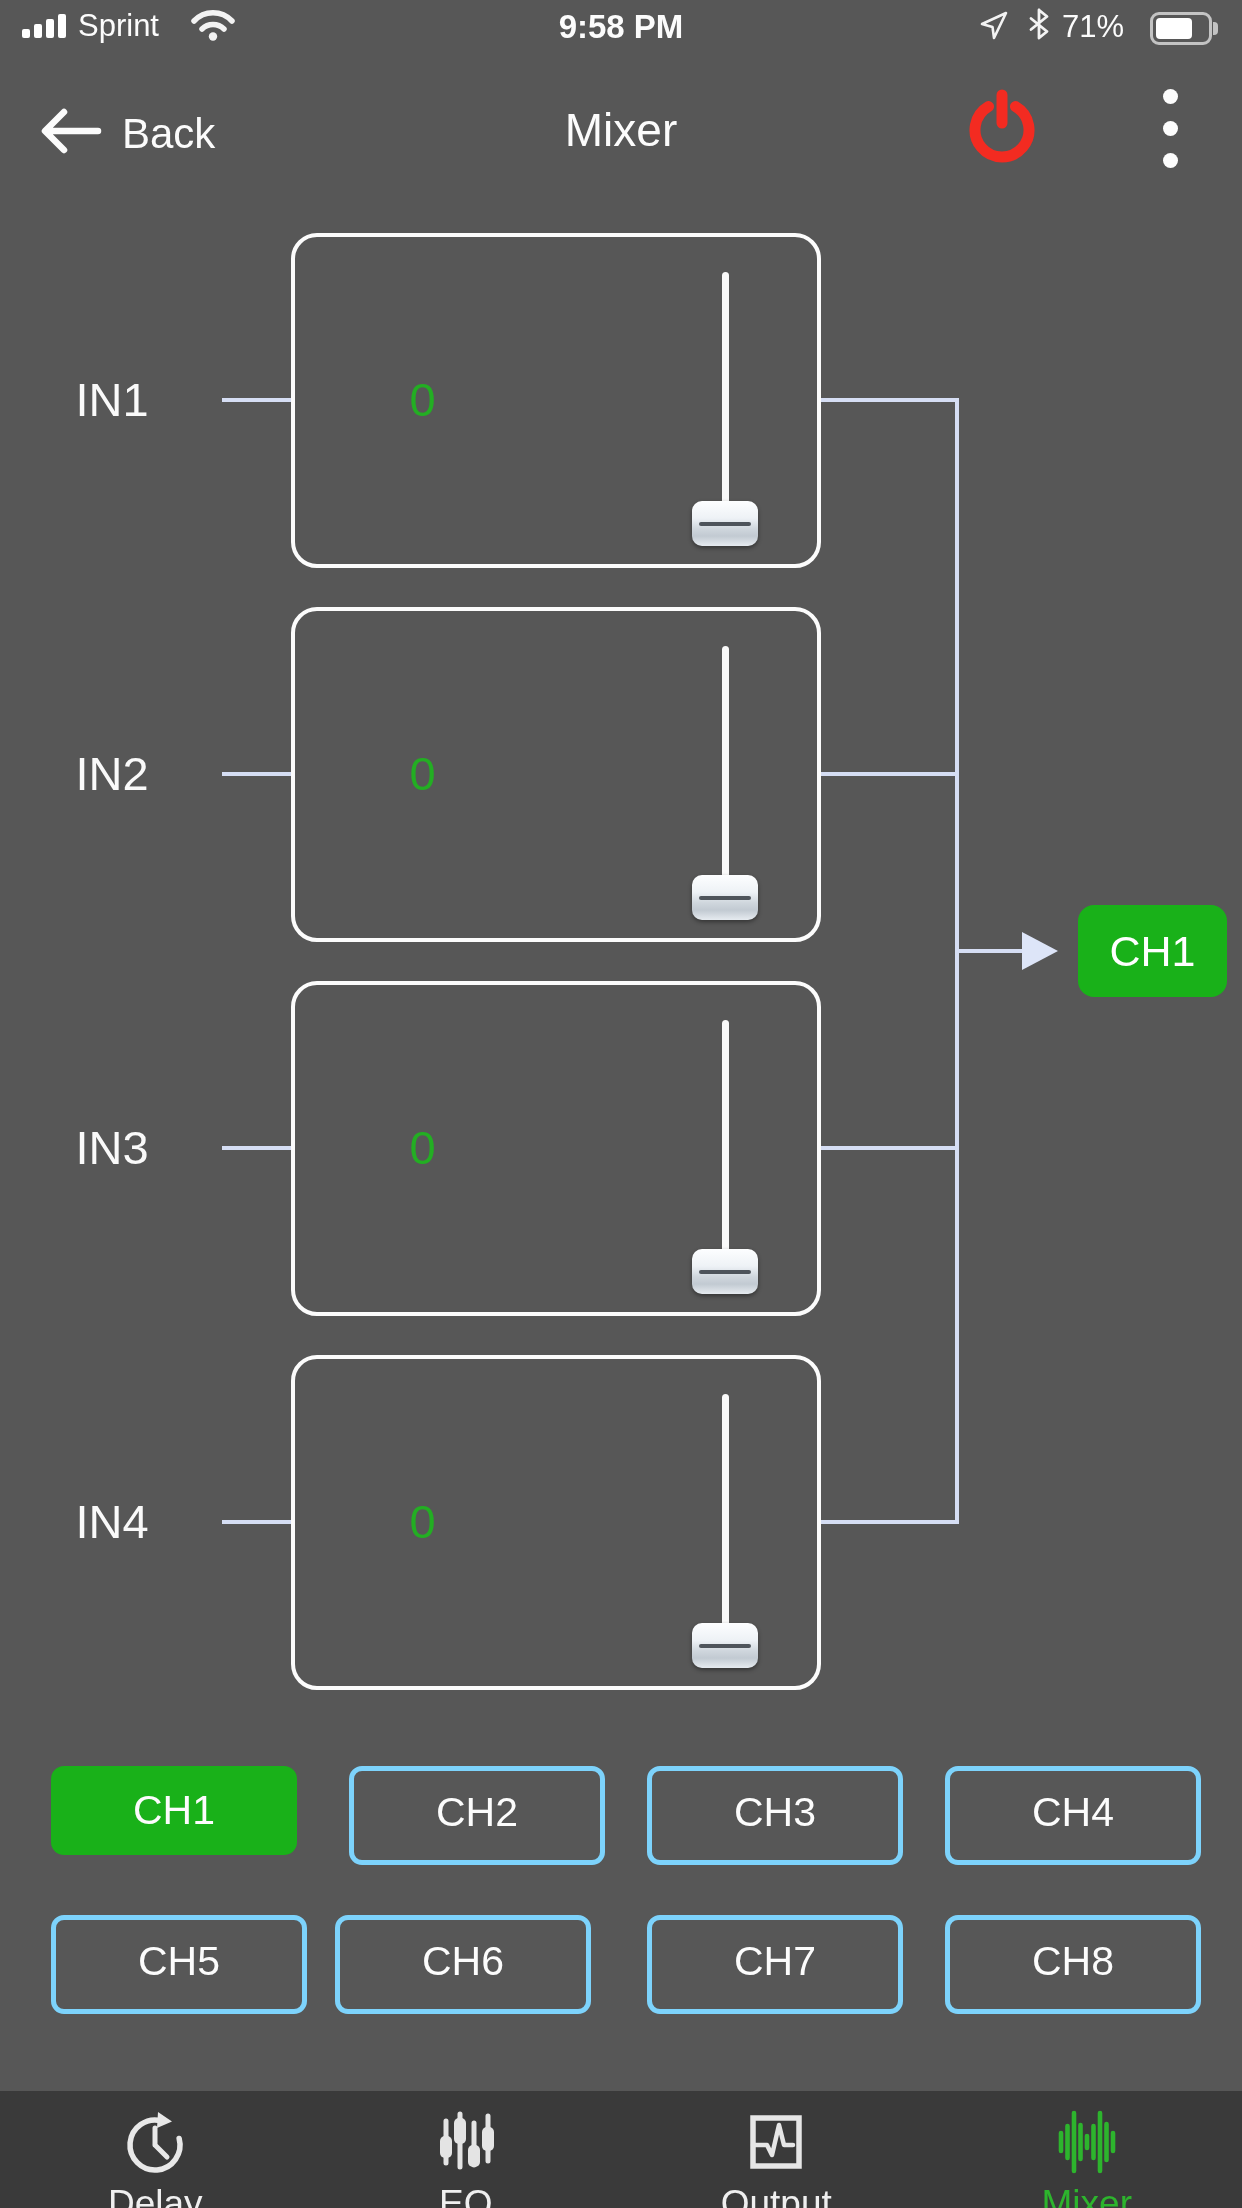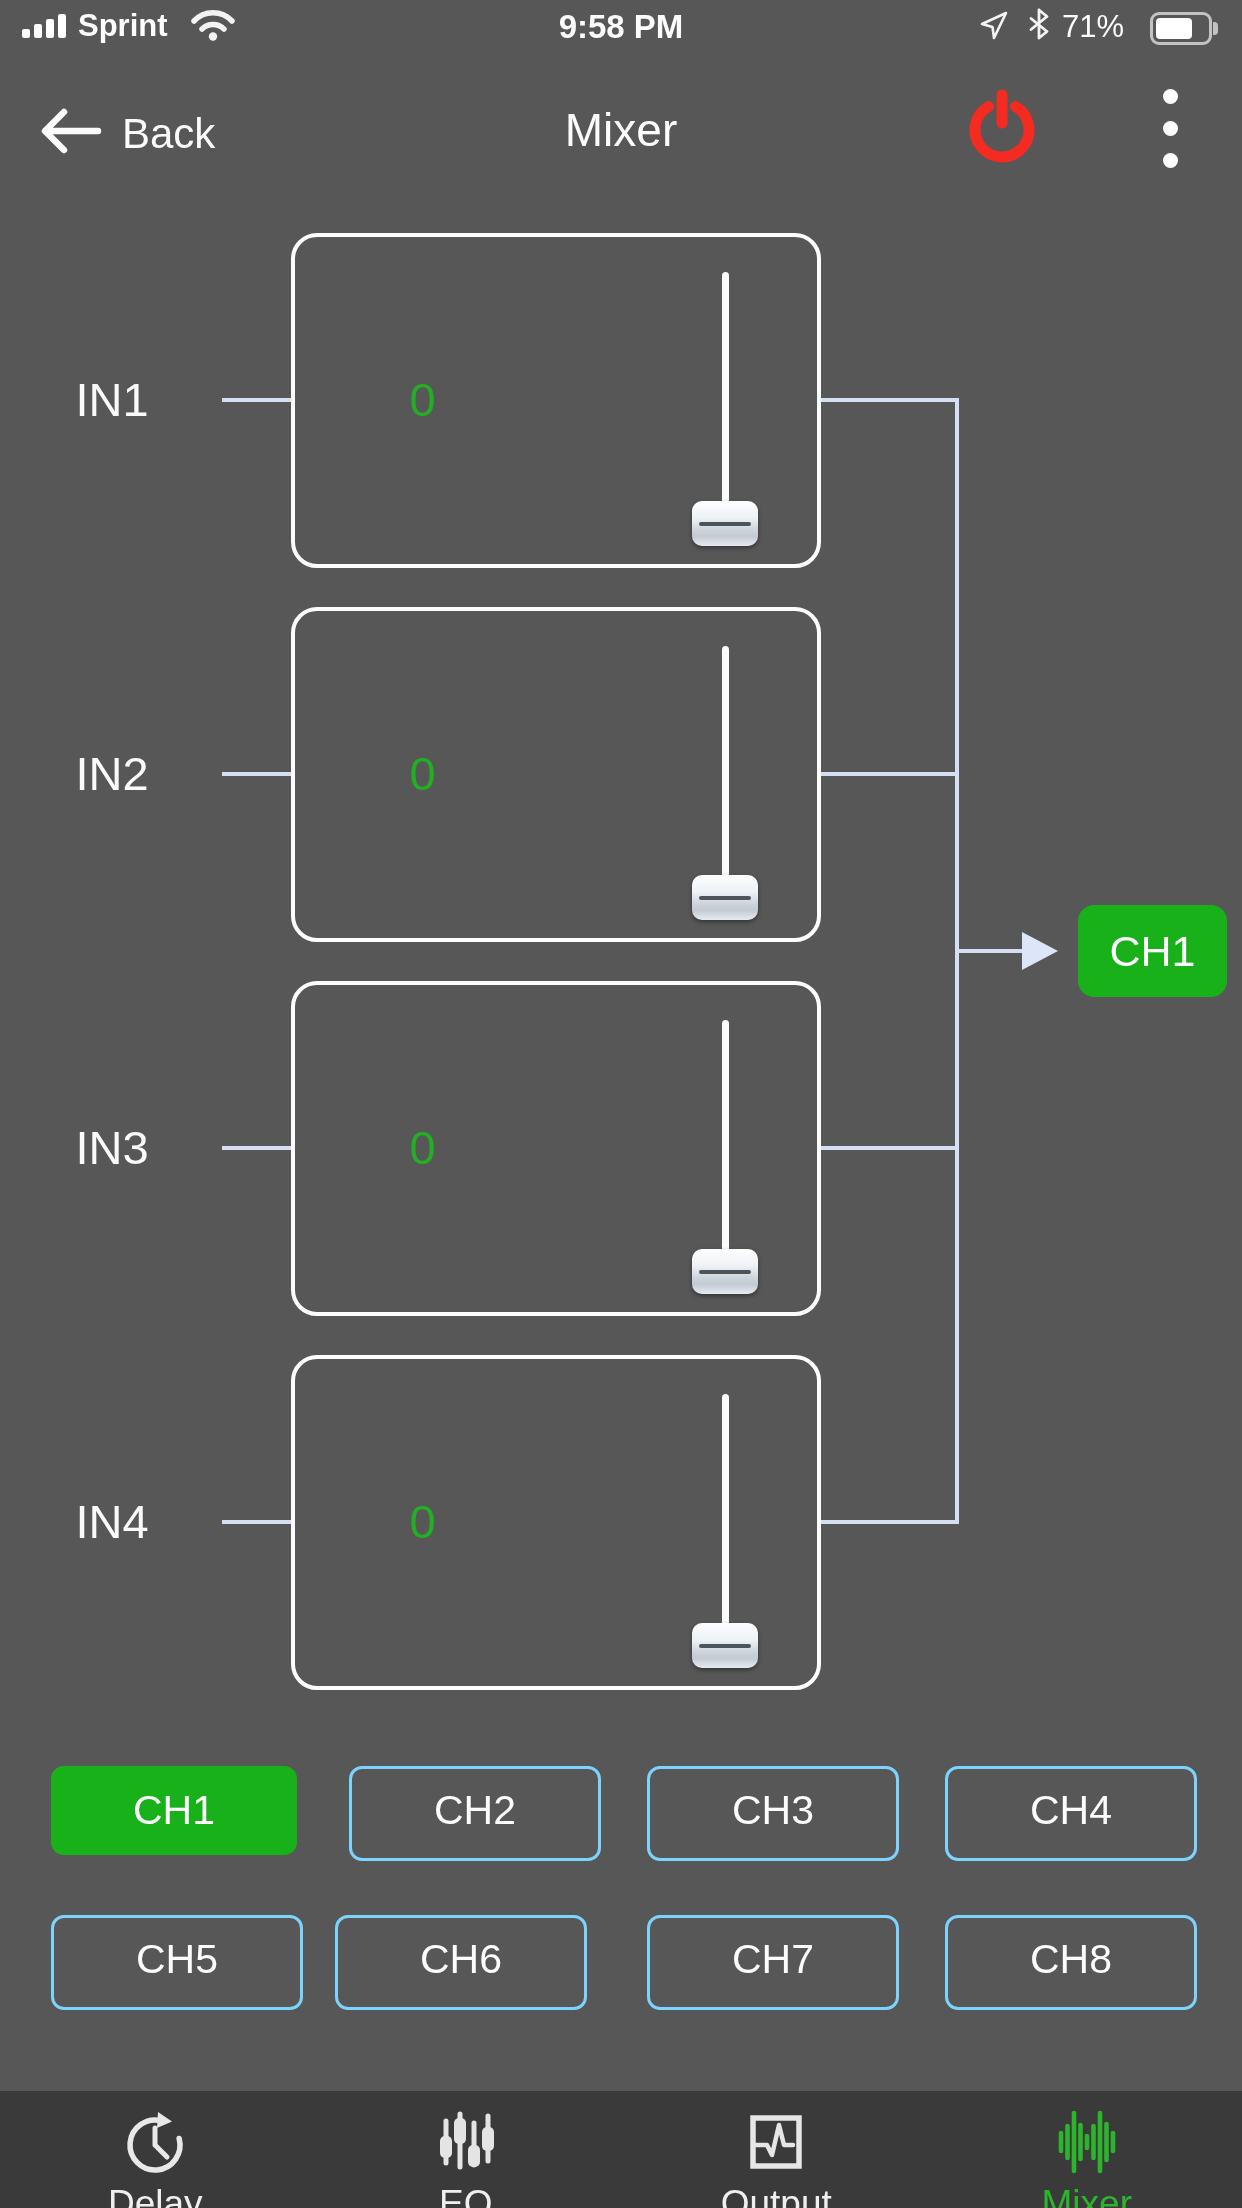--- a/index.html
+++ b/index.html
@@ -5,21 +5,21 @@
   html,body{margin:0;padding:0;background:#2e2e2e;}
   .app{
     position:relative;width:1242px;height:2208px;background:#575757;
     overflow:hidden;font-family:"Liberation Sans",sans-serif;color:#fafafa;
     -webkit-font-smoothing:antialiased;
   }
   .abs{position:absolute;}
 
   
   .status-bar{position:absolute;left:0;top:0;width:1242px;height:56px;}
-  .carrier{position:absolute;left:78px;top:9px;font-size:31px;line-height:34px;color:#fcfcfc;font-weight:bold;}
+  .carrier{position:absolute;left:78px;top:9px;font-size:31px;line-height:34px;color:#fcfcfc;}
   .time{position:absolute;left:496px;top:8px;width:250px;text-align:center;font-size:33px;font-weight:bold;color:#fcfcfc;}
   .battery-pct{position:absolute;left:1062px;top:9px;font-size:31px;color:#fcfcfc;}
   .battery{position:absolute;left:1150px;top:12px;width:56px;height:27px;border:3px solid #c3c3c3;border-radius:9px;}
   .battery-fill{position:absolute;left:3px;top:3px;bottom:3px;width:36px;background:#ffffff;border-radius:4px;}
   .battery-nub{position:absolute;right:-9px;top:7px;width:5px;height:13px;background:#c3c3c3;border-radius:0 4px 4px 0;}
 
   
   .back-btn{position:absolute;left:36px;top:102px;height:56px;display:flex;align-items:flex-end;cursor:pointer;}
   .back-label{font-size:42px;margin-left:16px;color:#fbfbfb;}
   .page-title{position:absolute;left:471px;top:103px;width:300px;height:54px;line-height:54px;text-align:center;font-size:46px;color:#fcfcfc;}
@@ -46,21 +46,21 @@
   .in-value{position:absolute;left:385px;top:139px;width:75px;height:56px;line-height:56px;
     text-align:center;font-size:47px;color:#23ae23;}
   .slider-track{position:absolute;left:722px;top:39px;width:7px;height:274px;background:#fafafa;border-radius:4px;cursor:pointer;}
   .slider-thumb{position:absolute;left:692px;top:268px;width:66px;height:45px;border-radius:10px;cursor:grab;
     background:linear-gradient(180deg,#fdfeff 0%,#eef2f6 38%,#cfd6dd 62%,#c2cad2 78%,#e6ebf0 100%);
     box-shadow:0 2px 4px rgba(0,0,0,0.4);}
   .slider-thumb::before{content:'';position:absolute;left:7px;right:7px;top:21px;height:3.5px;background:#4e545b;border-radius:2px;}
 
   
   .ch-btn{position:absolute;width:246px;height:89px;border-radius:13px;text-align:center;
-    font-size:41px;color:#fcfcfc;line-height:83px;border:3px solid #7dd3fc;background:transparent;cursor:pointer;}
+    font-size:41px;color:#fcfcfc;line-height:83px;border:5px solid #7dd3fc;background:transparent;cursor:pointer;}
   .ch-btn.active{background:#19b119;border:none;line-height:89px;}
 
   
   .tab-bar{position:absolute;left:0;top:2059px;width:1242px;height:149px;background:#3a3a3a;display:flex;margin-top:32px;}
   .tab{flex:1;text-align:center;padding-top:18px;cursor:pointer;}
   .tab-label{display:block;margin-top:5px;font-size:37px;color:#efefef;line-height:40px;}
   .tab.active .tab-label{color:#2db42d;}
 </style>
 </head>
 <body>

